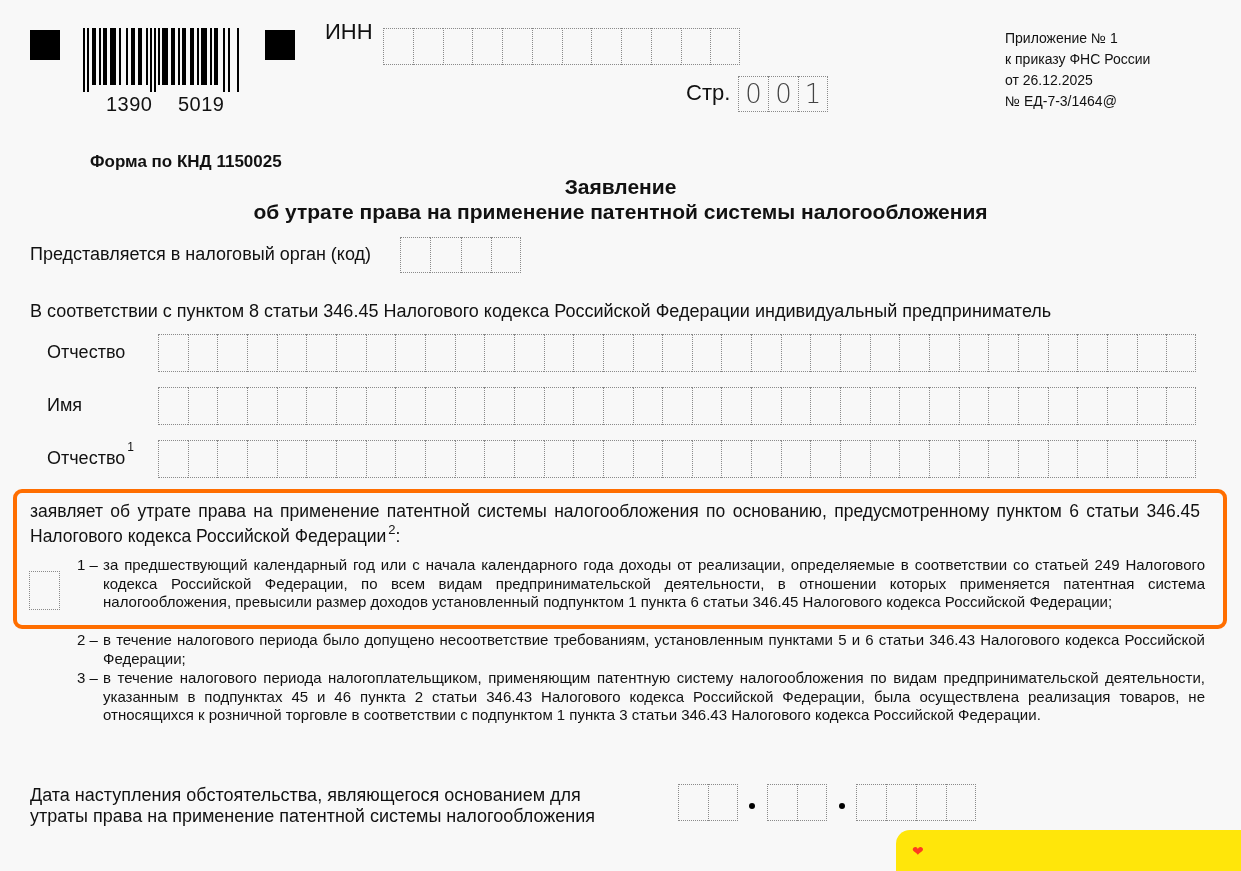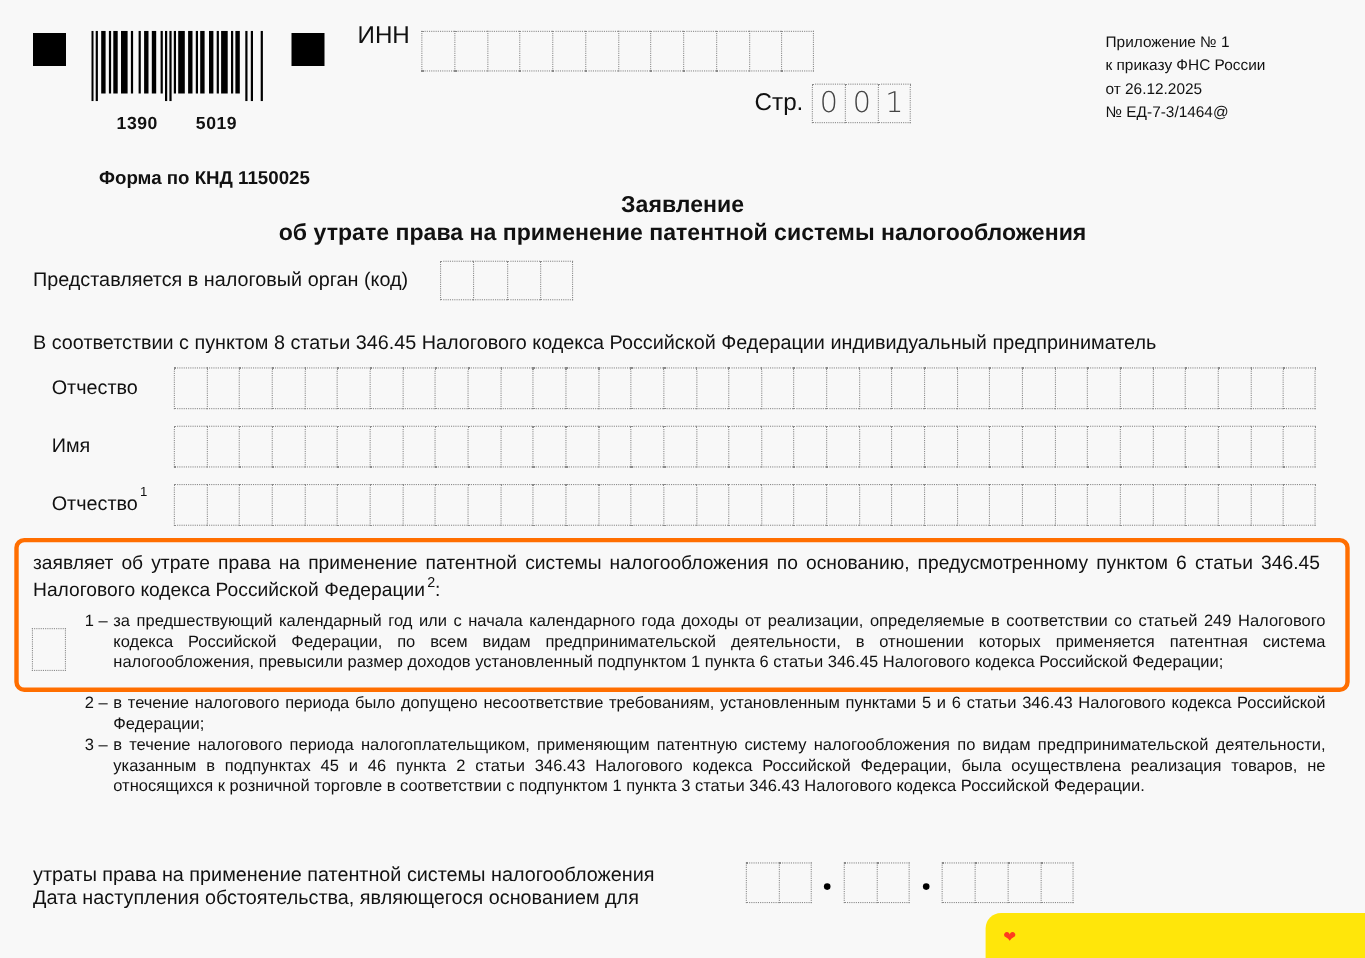--- a/index.html
+++ b/index.html
@@ -3,21 +3,21 @@
 <meta charset="utf-8">
 <style>
   html, body { margin:0; padding:0; }
   body {
     width:1241px; height:871px; overflow:hidden; position:relative;
     background:#f8f8f8; color:#111;
     font-family:"Liberation Sans", sans-serif;
   }
   .marker { position:absolute; width:30px; height:30px; background:#000; }
   .barcode { position:absolute; left:83px; top:28px; width:158px; height:64px; }
-  .barcode-num { position:absolute; top:104px; font-size:16px; letter-spacing:0.5px;font-weight:bold; }
+  .barcode-num { position:absolute; top:93px; font-size:20px; letter-spacing:0.5px; }
   .cells { position:absolute; display:flex; }
   .cell {
     box-sizing:border-box; height:100%;
     border-top:2px dotted #7a7a7a; border-bottom:2px dotted #7a7a7a;
     border-left:2px dotted #7a7a7a;
     display:flex; align-items:center; justify-content:center;
     font-family:"DejaVu Sans", sans-serif; font-weight:200; color:#444;
   }
   .cell:last-child { border-right:2px dotted #7a7a7a; }
   .cells.fine .cell { border-width:1px; border-color:#8a8a8a; }
@@ -262,22 +262,22 @@
 <div class="item" style="top:631px;">
   <span class="num">2 –</span>
   <span class="txt">в течение налогового периода было допущено несоответствие требованиям, установленным пунктами 5 и 6 статьи 346.43 Налогового кодекса Российской Федерации;</span>
 </div>
 <div class="item" style="top:669px;">
   <span class="num">3 –</span>
   <span class="txt">в течение налогового периода налогоплательщиком, применяющим патентную систему налогообложения по видам предпринимательской деятельности, указанным в подпунктах 45 и 46 пункта 2 статьи 346.43 Налогового кодекса Российской Федерации, была осуществлена реализация товаров, не относящихся к розничной торговле в соответствии с подпунктом 1 пункта 3 статьи 346.43 Налогового кодекса Российской Федерации.</span>
 </div>
 
 <div class="label" style="left:30px; top:785px; line-height:21px;">
+  <div>Дата наступления обстоятельства, являющегося основанием для</div>
   <div>утраты права на применение патентной системы налогообложения</div>
-  <div>Дата наступления обстоятельства, являющегося основанием для</div>
 </div>
 <div class="cells fine" style="left:678px; top:784px; width:60px; height:37px;">
   <div class="cell" style="width:30px;"></div>
   <div class="cell" style="width:30px;"></div>
 </div>
 <div class="dot-sep" style="left:749px; top:803px;"></div>
 <div class="cells fine" style="left:767px; top:784px; width:60px; height:37px;">
   <div class="cell" style="width:30px;"></div>
   <div class="cell" style="width:30px;"></div>
 </div>

